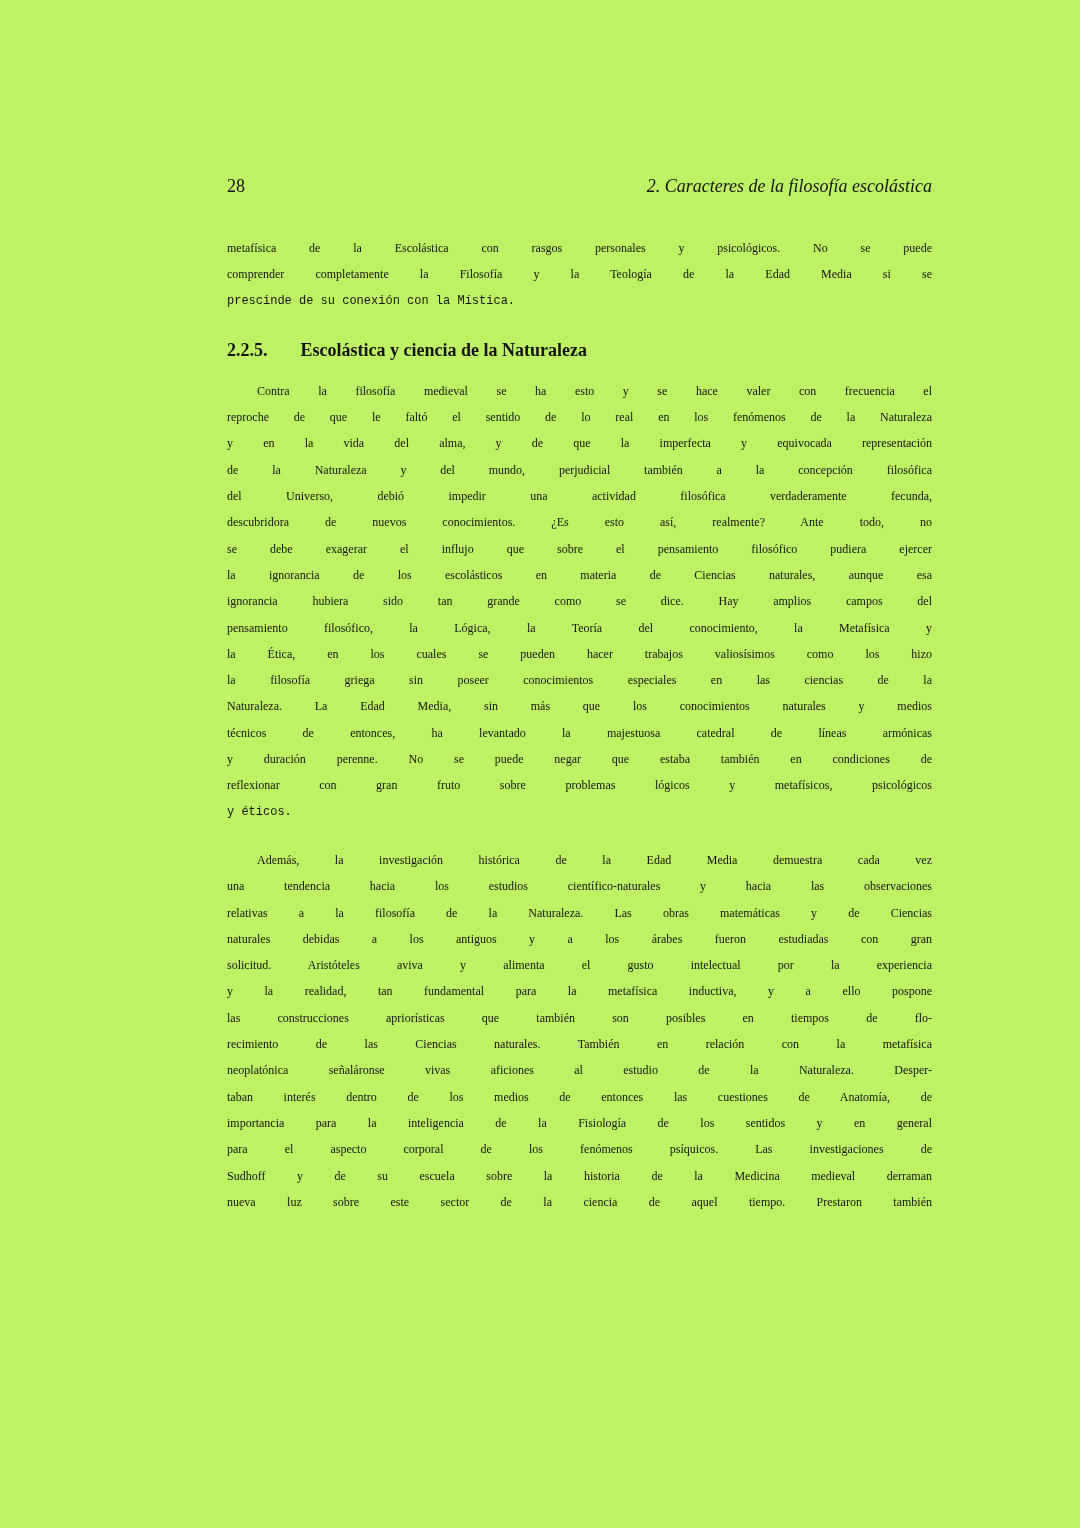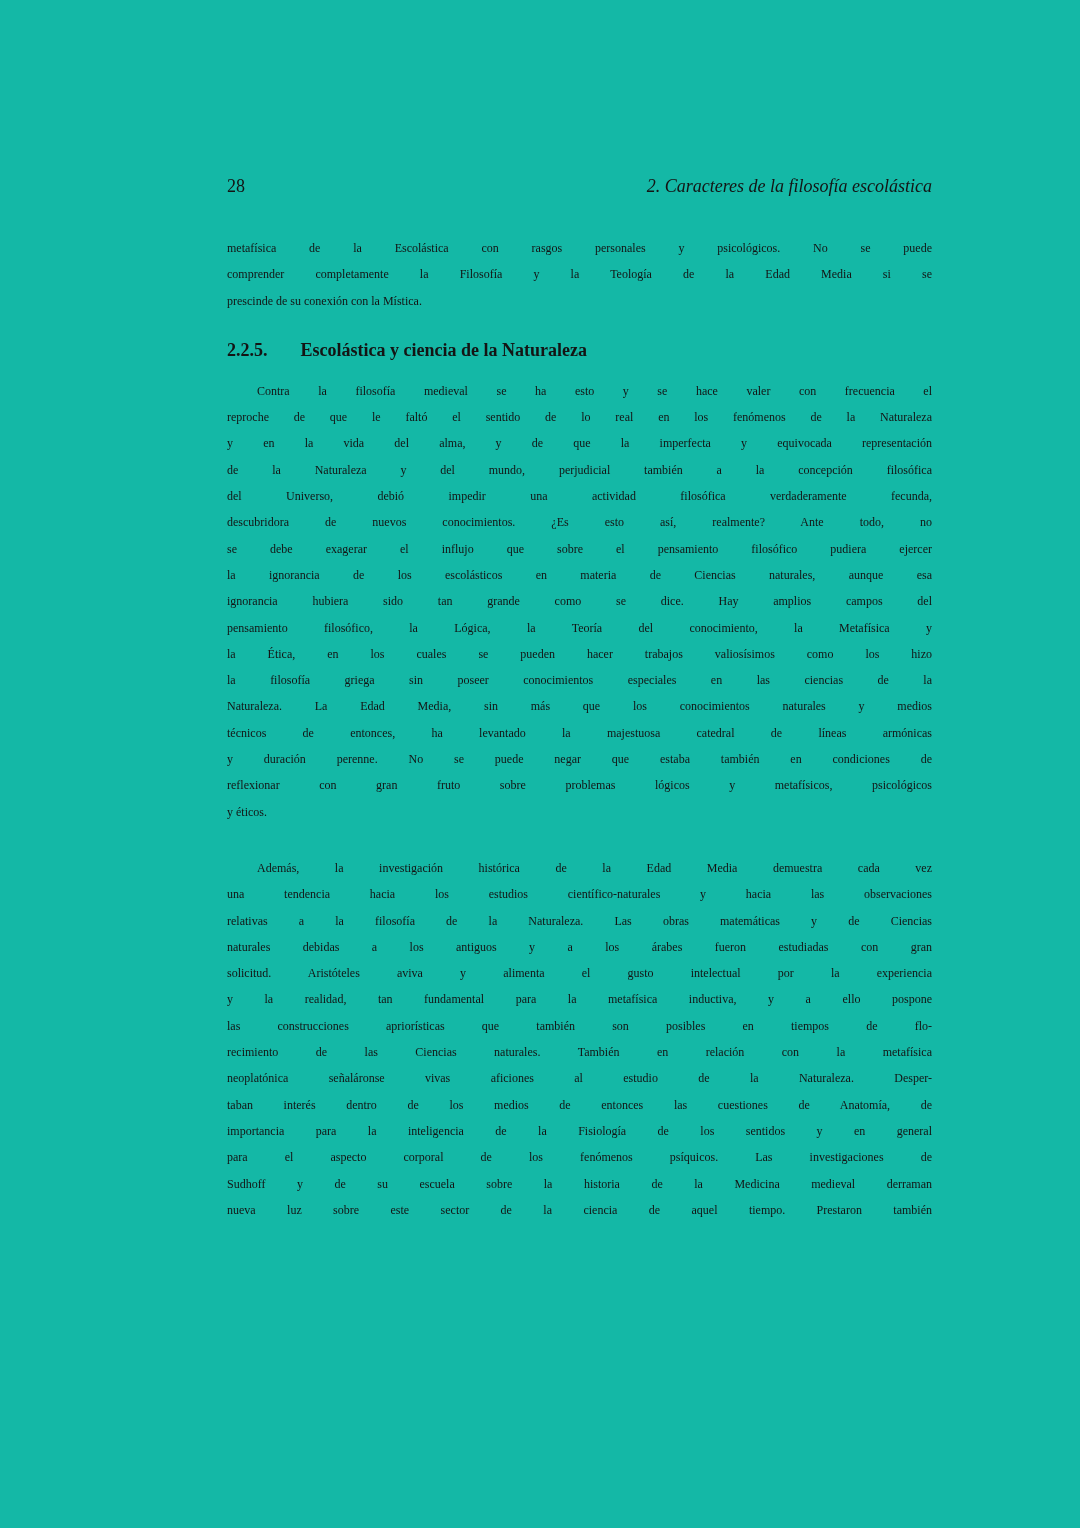--- a/index.html
+++ b/index.html
@@ -4,21 +4,21 @@
 <style>
   html, body {
     margin: 0;
     padding: 0;
     background: #ffffff;
   }
   .page {
     position: relative;
     width: 1080px;
     height: 1528px;
-    background: #14b8a6;
+    background: #bef264;
     font-family: "Liberation Serif", "DejaVu Serif", serif;
     color: #141414;
     overflow: hidden;
   }
   .text-col {
     position: absolute;
     left: 227px;
     top: 0;
     width: 705px;
   }
@@ -43,20 +43,21 @@
     line-height: 26.3px;
     height: 26.3px;
     overflow: hidden;
     text-align: justify;
     text-align-last: justify;
     text-justify: inter-word;
     white-space: normal;
   }
   .para .line.lastline {
     text-align-last: left;
+    font-family: Liberation Mono, monospace;
   }
   .para .line.indent {
     text-indent: 30px;
   }
   .intro-para {
     margin-top: 38px;
   }
   .section-heading {
     margin-top: 20px;
     display: flex;
@@ -65,21 +66,21 @@
     font-size: 18px;
     line-height: 32px;
   }
   .section-heading .sec-num {
     margin-right: 33px;
   }
   .body-para-1 {
     margin-top: 12px;
   }
   .body-para-2 {
-    margin-top: 30px;
+    margin-top: 22px;
   }
 </style>
 </head>
 <body>
 
 <div class="page">
   <div class="text-col">
 
     <div class="running-header">
       <span class="page-num">28</span>

